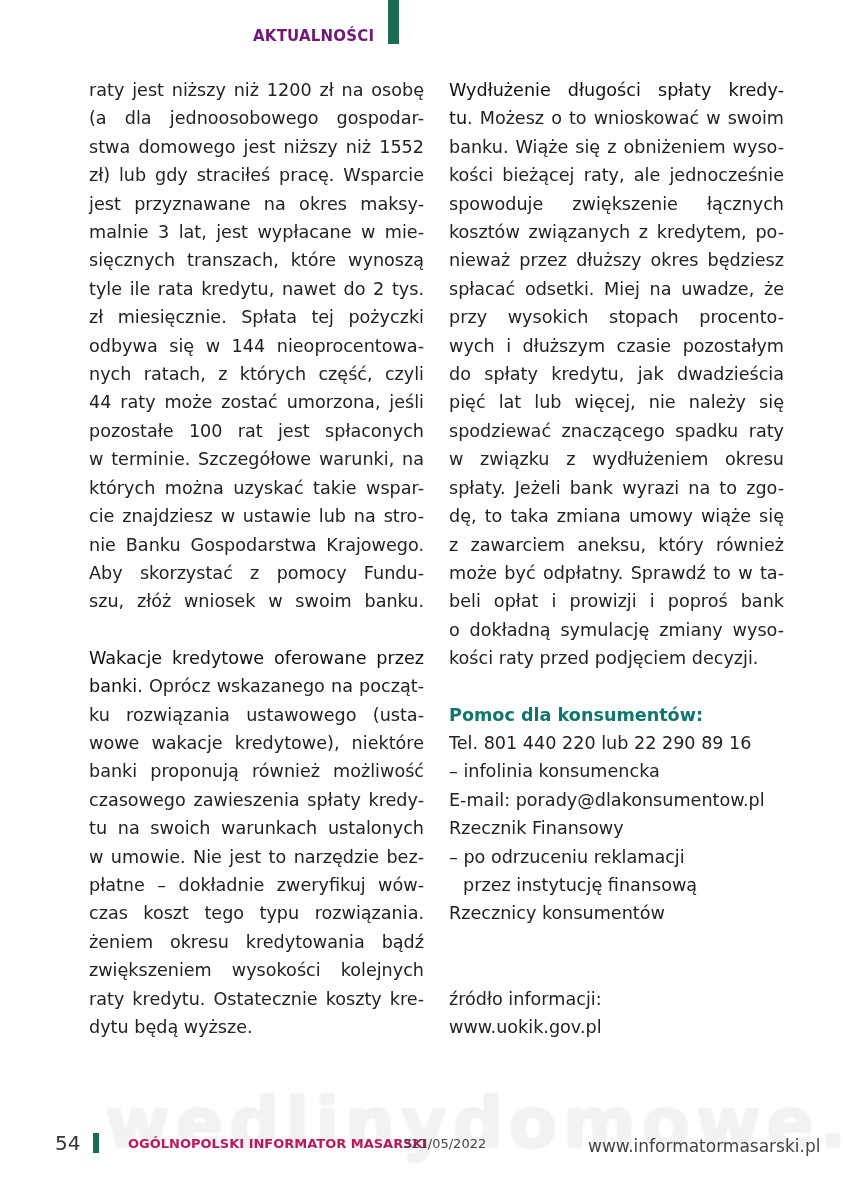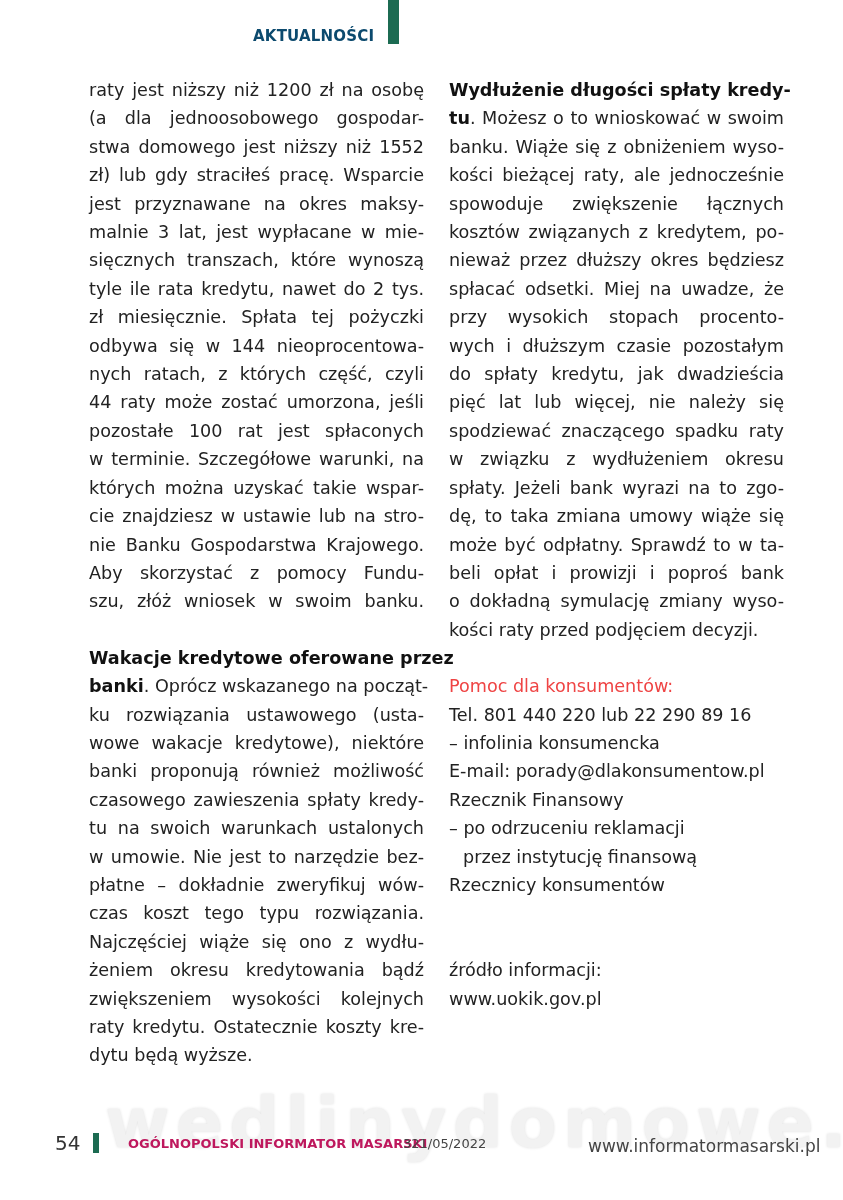--- a/index.html
+++ b/index.html
@@ -1,29 +1,29 @@
 <!DOCTYPE html>
 <html><head>
 <meta charset="utf-8">
 <style>
   html, body { margin: 0; padding: 0; background: #ffffff; }
   body { width: 843px; height: 1200px; position: relative; overflow: hidden;
          font-family: "DejaVu Sans", "Liberation Sans", sans-serif; color: #222222; }
   .header-label { position: absolute; left: 253px; top: 27px; font-weight: bold;
-         font-size: 15px; color: #0c4a6e; letter-spacing: 0.2px; }
+         font-size: 15px; color: #701a75; letter-spacing: 0.2px; }
   .header-bar { position: absolute; left: 388px; top: 0; width: 11px; height: 44px; background: #1c6b52; }
   .col { position: absolute; top: 76px; width: 335px; font-size: 17.6px; line-height: 28.4px; margin-left: 24px; }
   .col-left { left: 65px; }
   .col-right { left: 425px; }
   .para { margin: 0; text-align: justify; hyphens: manual; }
-  .para b { font-weight: bold; color: #111; }
+  .para b { font-weight: normal; color: #111; }
   .gap { height: 28px; }
   .line { display: block; white-space: nowrap; }
   .just { text-align: justify; text-align-last: justify; }
-  .contact-title { font-weight: normal; color: #ef4444; }
+  .contact-title { font-weight: bold; color: #0f766e; }
   .indent { padding-left: 14px; }
   .watermark { position: absolute; left: 105px; top: 1082px; font-size: 70px; font-weight: bold;
          color: #f2f2f2; letter-spacing: 6px; white-space: nowrap;
          text-shadow: 0 0 3px #e0e0e0; font-family: "DejaVu Sans", sans-serif; }
   .footer { position: absolute; top: 1131px; left: 0; width: 843px; height: 24px; padding-left: 9px; }
   .page-num { position: absolute; left: 55px; top: 0; font-size: 20px; color: #333; }
   .footer-bar { position: absolute; left: 93px; top: 2px; width: 6px; height: 20px; background: #1c6b52; }
   .pub-name { position: absolute; left: 128px; top: 5px; font-size: 13px; font-weight: bold; color: #be185d; }
   .issue { position: absolute; left: 403px; top: 5px; font-size: 13px; color: #444; }
   .site { position: absolute; left: 588px; top: 5px; font-size: 17px; color: #444; }
@@ -61,21 +61,20 @@
     <span class="line just"><b>Wakacje kredytowe oferowane przez</b></span>
     <span class="line just"><b>banki</b><span>. Oprócz wskazanego na począt-</span></span>
     <span class="line just">ku rozwiązania ustawowego (usta-</span>
     <span class="line just">wowe wakacje kredytowe), niektóre</span>
     <span class="line just">banki proponują również możliwość</span>
     <span class="line just">czasowego zawieszenia spłaty kredy-</span>
     <span class="line just">tu na swoich warunkach ustalonych</span>
     <span class="line just">w umowie. Nie jest to narzędzie bez-</span>
     <span class="line just">płatne – dokładnie zweryfikuj wów-</span>
     <span class="line just">czas koszt tego typu rozwiązania.</span>
-    <span class="line just">Najczęściej wiąże się ono z wydłu-</span>
     <span class="line just">żeniem okresu kredytowania bądź</span>
     <span class="line just">zwiększeniem wysokości kolejnych</span>
     <span class="line just">raty kredytu. Ostatecznie koszty kre-</span>
     <span class="line">dytu będą wyższe.</span>
   </div>
 </div>
 
 <div class="col col-right">
   <div class="para">
     <span class="line just"><b>Wydłużenie długości spłaty kredy-</b></span>
@@ -87,20 +86,21 @@
     <span class="line just">nieważ przez dłuższy okres będziesz</span>
     <span class="line just">spłacać odsetki. Miej na uwadze, że</span>
     <span class="line just">przy wysokich stopach procento-</span>
     <span class="line just">wych i dłuższym czasie pozostałym</span>
     <span class="line just">do spłaty kredytu, jak dwadzieścia</span>
     <span class="line just">pięć lat lub więcej, nie należy się</span>
     <span class="line just">spodziewać znaczącego spadku raty</span>
     <span class="line just">w związku z wydłużeniem okresu</span>
     <span class="line just">spłaty. Jeżeli bank wyrazi na to zgo-</span>
     <span class="line just">dę, to taka zmiana umowy wiąże się</span>
+    <span class="line just">z zawarciem aneksu, który również</span>
     <span class="line just">może być odpłatny. Sprawdź to w ta-</span>
     <span class="line just">beli opłat i prowizji i poproś bank</span>
     <span class="line just">o dokładną symulację zmiany wyso-</span>
     <span class="line">kości raty przed podjęciem decyzji.</span>
   </div>
   <div class="gap"></div>
   <div class="para">
     <span class="line contact-title">Pomoc dla konsumentów:</span>
     <span class="line">Tel. 801 440 220 lub 22 290 89 16</span>
     <span class="line">– infolinia konsumencka</span>

